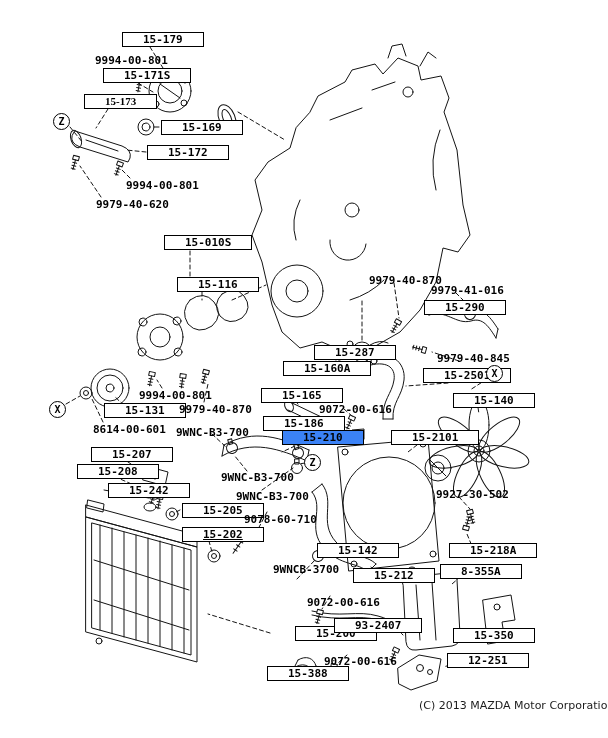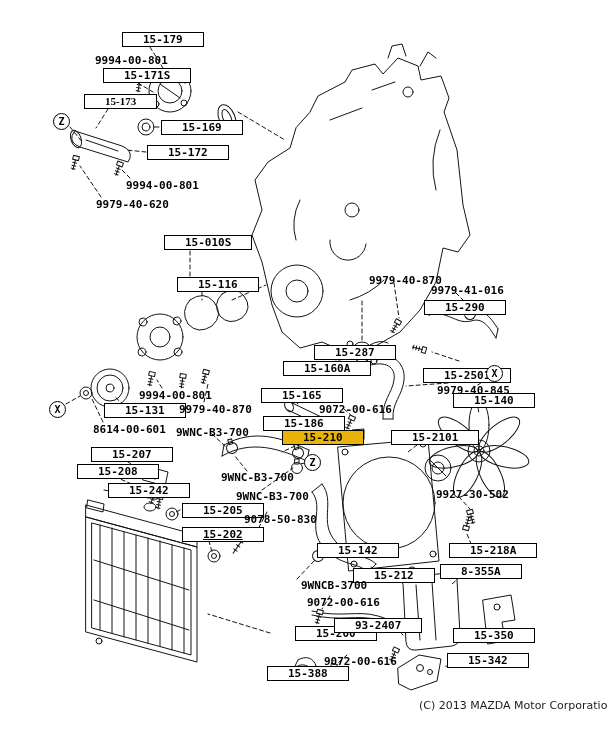--- a/index.html
+++ b/index.html
@@ -312,52 +312,52 @@
       <div class="plabel boxed" style="left: 164px; top: 235px;">15-010S</div>
       <div class="plabel boxed" style="left: 177px; top: 277px;">15-116</div>
       <div class="plabel boxed" style="left: 424px; top: 300px;">15-290</div>
       <div class="plabel boxed" style="left: 304px; top: 345px; margin-left: 10px;">15-287</div>
       <div class="plabel boxed" style="left: 283px; top: 361px;">15-160A</div>
       <div class="plabel boxed" style="left: 423px; top: 368px;">15-2501</div>
       <div class="plabel boxed" style="left: 261px; top: 388px;">15-165</div>
       <div class="plabel boxed" style="left: 453px; top: 393px;">15-140</div>
       <div class="plabel boxed" style="left: 104px; top: 403px;">15-131</div>
       <div class="plabel boxed" style="left: 263px; top: 416px;">15-186</div>
-      <div class="plabel boxed hl" style="left: 282px; top: 430px; background: #eab308;">15-210</div>
+      <div class="plabel boxed hl" style="left: 282px; top: 430px; background: #3b82f6;">15-210</div>
       <div class="plabel boxed" style="left: 391px; top: 430px;">15-2101</div>
       <div class="plabel boxed" style="left: 91px; top: 447px;">15-207</div>
       <div class="plabel boxed" style="left: 77px; top: 464px;">15-208</div>
       <div class="plabel boxed" style="left: 79px; top: 483px; margin-left: 29px;">15-242</div>
       <div class="plabel boxed" style="left: 182px; top: 503px;">15-205</div>
       <div class="plabel boxed" style="left: 182px; top: 527px; text-decoration: underline;">15-202</div>
       <div class="plabel boxed" style="left: 317px; top: 543px;">15-142</div>
       <div class="plabel boxed" style="left: 449px; top: 543px;">15-218A</div>
       <div class="plabel boxed" style="left: 440px; top: 564px;">8-355A</div>
       <div class="plabel boxed" style="left: 353px; top: 568px;">15-212</div>
       <div class="plabel boxed" style="left: 247px; top: 626px; margin-left: 48px;">15-200</div>
       <div class="plabel boxed" style="left: 334px; top: 618px;">93-2407</div>
       <div class="plabel boxed" style="left: 453px; top: 628px;">15-350</div>
-      <div class="plabel boxed" style="left: 447px; top: 653px;">15-342</div>
+      <div class="plabel boxed" style="left: 447px; top: 653px;">12-251</div>
       <div class="plabel boxed" style="left: 267px; top: 666px;">15-388</div>
       <div class="plabel plain" style="left: 95px; top: 55px;">9994-00-801</div>
       <div class="plabel plain" style="left: 126px; top: 180px;">9994-00-801</div>
       <div class="plabel plain" style="left: 96px; top: 199px;">9979-40-620</div>
       <div class="plabel plain" style="left: 369px; top: 275px;">9979-40-870</div>
       <div class="plabel plain" style="left: 431px; top: 285px;">9979-41-016</div>
-      <div class="plabel plain" style="left: 437px; top: 353px; margin-top: 32px;">9979-40-845</div>
+      <div class="plabel plain" style="left: 437px; top: 353px;">9979-40-845</div>
       <div class="plabel plain" style="left: 319px; top: 404px;">9072-00-616</div>
       <div class="plabel plain" style="left: 139px; top: 390px;">9994-00-801</div>
       <div class="plabel plain" style="left: 179px; top: 404px;">9979-40-870</div>
       <div class="plabel plain" style="left: 93px; top: 424px;">8614-00-601</div>
       <div class="plabel plain" style="left: 176px; top: 427px;">9WNC-B3-700</div>
       <div class="plabel plain" style="left: 221px; top: 472px;">9WNC-B3-700</div>
       <div class="plabel plain" style="left: 236px; top: 491px;">9WNC-B3-700</div>
-      <div class="plabel plain" style="left: 244px; top: 514px;">9078-50-830</div>
+      <div class="plabel plain" style="left: 244px; top: 514px;">9078-60-710</div>
       <div class="plabel plain" style="left: 436px; top: 489px;">9927-30-502</div>
-      <div class="plabel plain" style="left: 273px; top: 580px; margin-left: 28px;">9WNCB-3700</div>
+      <div class="plabel plain" style="left: 273px; top: 564px;">9WNCB-3700</div>
       <div class="plabel plain" style="left: 307px; top: 597px;">9072-00-616</div>
       <div class="plabel plain" style="left: 324px; top: 656px;">9072-00-616</div>
       <div class="cmark" style="left: 53px; top: 113px;">Z</div>
       <div class="cmark" style="left: 304px; top: 454px;">Z</div>
       <div class="cmark" style="left: 49px; top: 401px;">X</div>
       <div class="cmark" style="left: 486px; top: 365px;">X</div>
     </div>
 
   <div id="copyright">(C) 2013 MAZDA Motor Corporation</div>
 </div>

